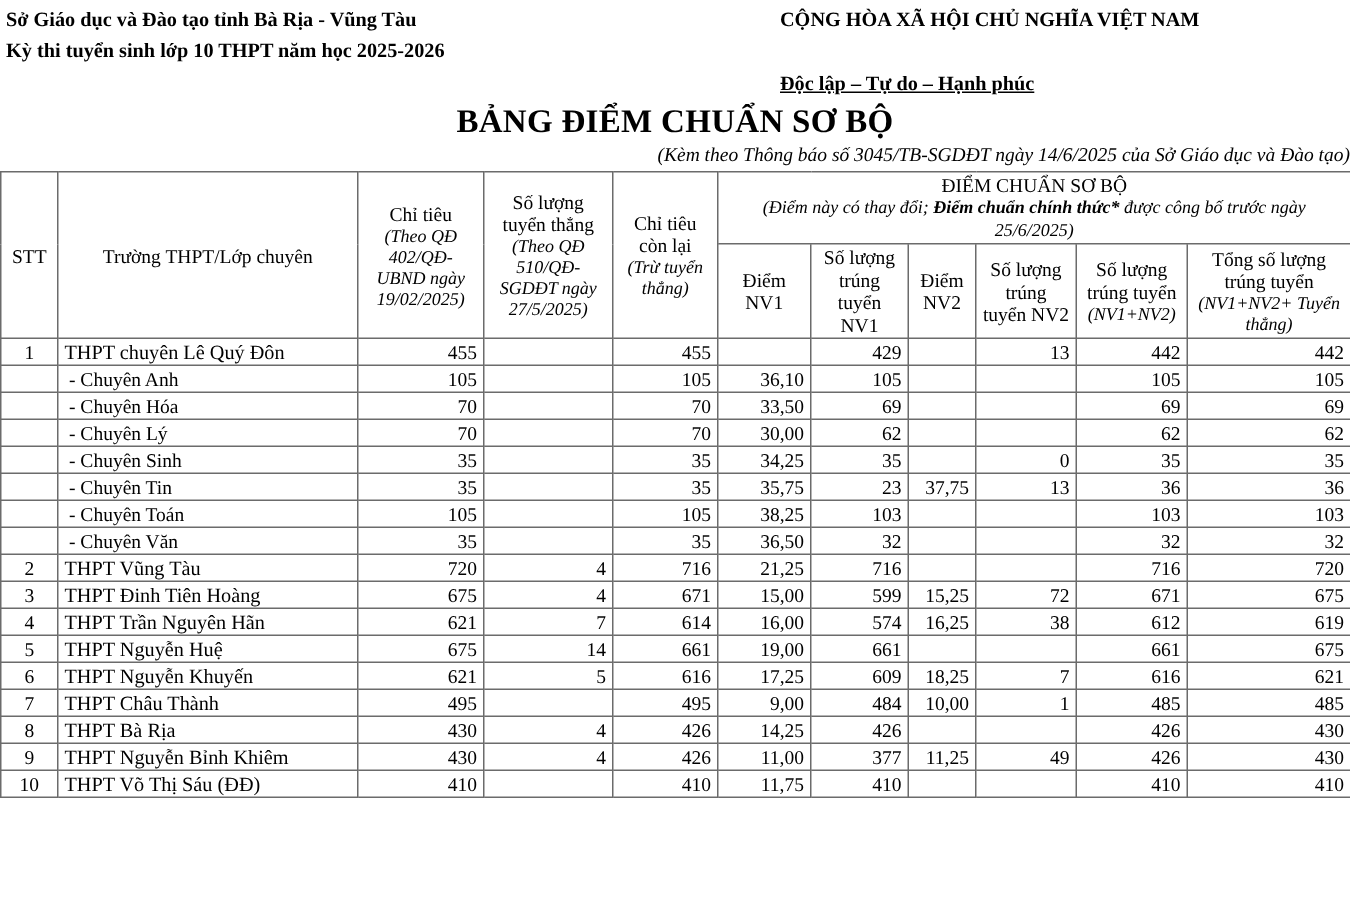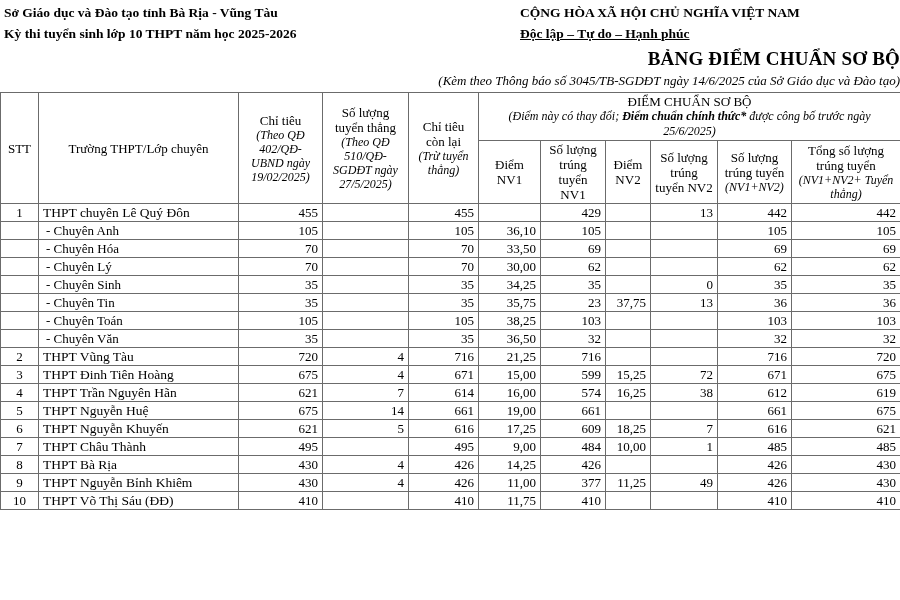--- a/index.html
+++ b/index.html
@@ -21,27 +21,27 @@
     padding: 2px 0 0 0;
   }
   .lh-left  { width: 520px; padding-left: 4px; }
   .lh-right { width: 380px; text-align: left; }
   .lh-line1, .lh-line2 {
     font-weight: bold;
     font-size: 13.5px;
     line-height: 21px;
     white-space: nowrap;
   }
-  .lh-right .lh-line2 { text-decoration: underline; }
+  .lh-right .lh-line2 { text-decoration: underline; margin-top: 22px; }
 
   
   .doc-title {
-    text-align: right;
+    text-align: center;
     font-weight: bold;
-    font-size: 19px;
+    font-size: 22px;
     line-height: 24px;
     padding-top: 3px;
     letter-spacing: .2px;
   }
   .doc-sub {
     text-align: right;
     font-style: italic;
     font-size: 13px;
     line-height: 19px;
     padding-bottom: 2px;

